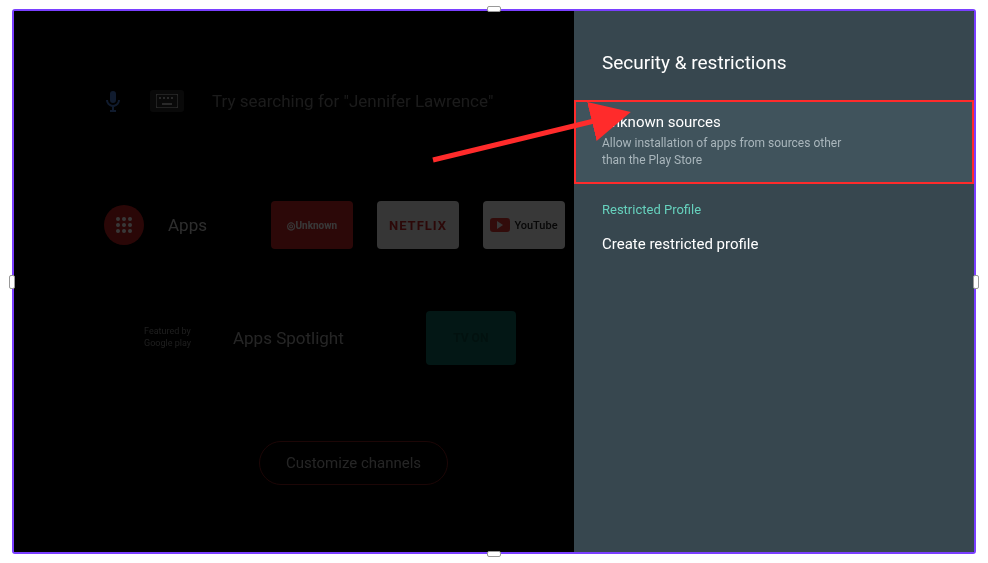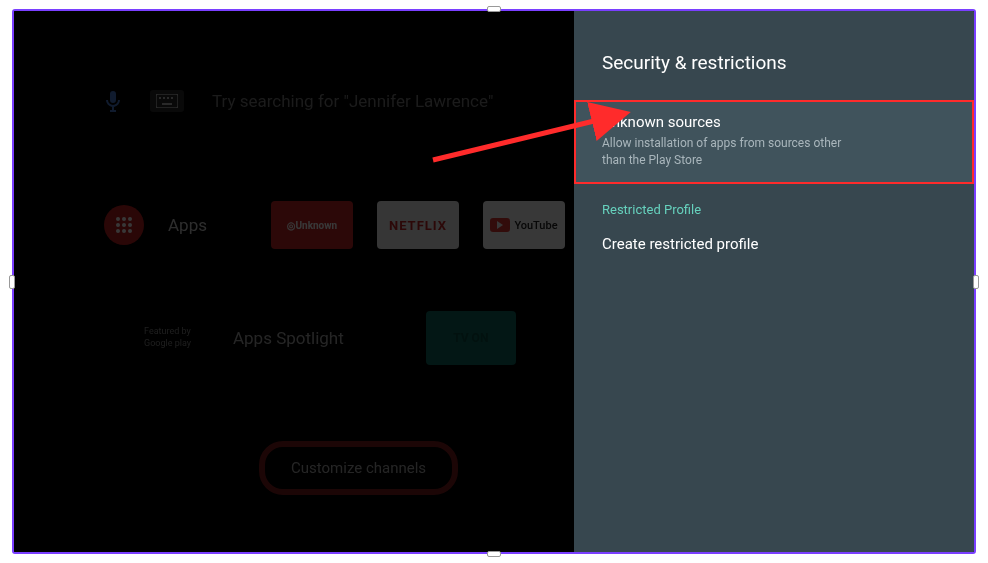--- a/index.html
+++ b/index.html
@@ -51,21 +51,21 @@
   .yt-play::after { content: ""; position: absolute; left: 7px; top: 3px; border-left: 6px solid #fff; border-top: 4px solid transparent; border-bottom: 4px solid transparent; }
   .spotlight-row { position: absolute; left: 90px; top: 300px; display: flex; align-items: center; gap: 42px; margin-left: 40px; }
   .featured { font-size: 9px; color: #888; line-height: 1.3; }
   .spotlight-label { font-size: 17px; color: #aaa; margin-right: 40px; }
   .spot-tile { width: 90px; height: 54px; border-radius: 4px; display:flex; align-items:center; justify-content:center; font-weight:700; }
   .spot-teal { background: #0f6b5f; color:#0a4d44; font-size:12px; }
   .spot-zdf { background: transparent; position: relative; }
   .zdf-circle { width: 44px; height: 44px; border-radius: 50%; background: #f57c00; position: relative; overflow:hidden; }
   .zdf-circle::after { content:""; position:absolute; right:-4px; top:0; width:22px; height:44px; background:#000; }
   .zdf-text { position:absolute; color:#eee; font-weight:700; font-size:20px; left:31px; top:9px; letter-spacing:1px;}
-  .customize { position: absolute; left: 245px; top: 430px; padding: 12px 26px; border: 6px solid #7f1d1d; border-radius: 24px; color: #aaa; font-size: 15px; }
+  .customize { position: absolute; left: 245px; top: 430px; padding: 12px 26px; border: 1px solid #7f1d1d; border-radius: 24px; color: #aaa; font-size: 15px; }
   .right-panel {
     width: 400px;
     background: #37474f;
     color: #eceff1;
     padding: 40px 0 0 0;
     position: relative;
   }
   .panel-title { font-size: 19px; font-weight: 400; padding: 0 28px 26px; color: #fff; }
   .setting { padding: 13px 28px 14px; position: relative; }
   .setting.highlight { background: #40535c; box-shadow: inset 0 0 0 2px #ff2b2b; }

